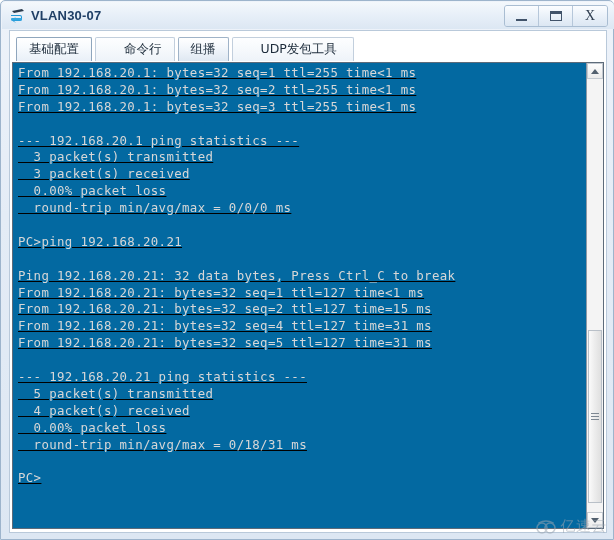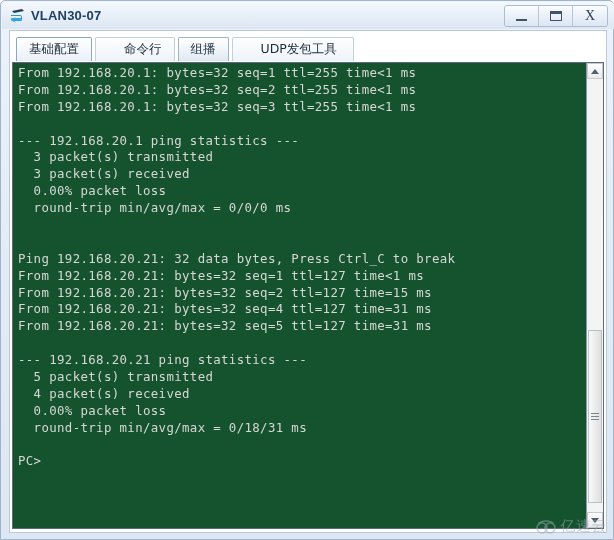--- a/index.html
+++ b/index.html
@@ -159,24 +159,25 @@
     top: 31px;
     right: 2px;
     bottom: 3px;
     display: flex;
     background: #000000;
     border: 1px solid #5d6b7a;
     box-sizing: border-box;
   }
   .terminal {
     flex: 1 1 auto;
-    background: #14532d;
+    background: #0369a1;
     overflow: hidden;
     padding: 2px 4px 0 5px;
     box-sizing: border-box;
+    text-decoration: underline;
   }
   .term-line {
     font-family: "DejaVu Sans Mono", "Liberation Mono", monospace;
     font-size: 12.4px;
     line-height: 16.9px;
     color: #d7d7d7;
     white-space: pre;
     letter-spacing: 0.35px;
     height: 16.9px;
   }
@@ -310,20 +311,21 @@
           <div class="term-line">From 192.168.20.1: bytes=32 seq=1 ttl=255 time&lt;1 ms</div>
           <div class="term-line">From 192.168.20.1: bytes=32 seq=2 ttl=255 time&lt;1 ms</div>
           <div class="term-line">From 192.168.20.1: bytes=32 seq=3 ttl=255 time&lt;1 ms</div>
           <div class="term-line"></div>
           <div class="term-line">--- 192.168.20.1 ping statistics ---</div>
           <div class="term-line">  3 packet(s) transmitted</div>
           <div class="term-line">  3 packet(s) received</div>
           <div class="term-line">  0.00% packet loss</div>
           <div class="term-line">  round-trip min/avg/max = 0/0/0 ms</div>
           <div class="term-line"></div>
+          <div class="term-line">PC&gt;ping 192.168.20.21</div>
           <div class="term-line"></div>
           <div class="term-line">Ping 192.168.20.21: 32 data bytes, Press Ctrl_C to break</div>
           <div class="term-line">From 192.168.20.21: bytes=32 seq=1 ttl=127 time&lt;1 ms</div>
           <div class="term-line">From 192.168.20.21: bytes=32 seq=2 ttl=127 time=15 ms</div>
           <div class="term-line">From 192.168.20.21: bytes=32 seq=4 ttl=127 time=31 ms</div>
           <div class="term-line">From 192.168.20.21: bytes=32 seq=5 ttl=127 time=31 ms</div>
           <div class="term-line"></div>
           <div class="term-line">--- 192.168.20.21 ping statistics ---</div>
           <div class="term-line">  5 packet(s) transmitted</div>
           <div class="term-line">  4 packet(s) received</div>

